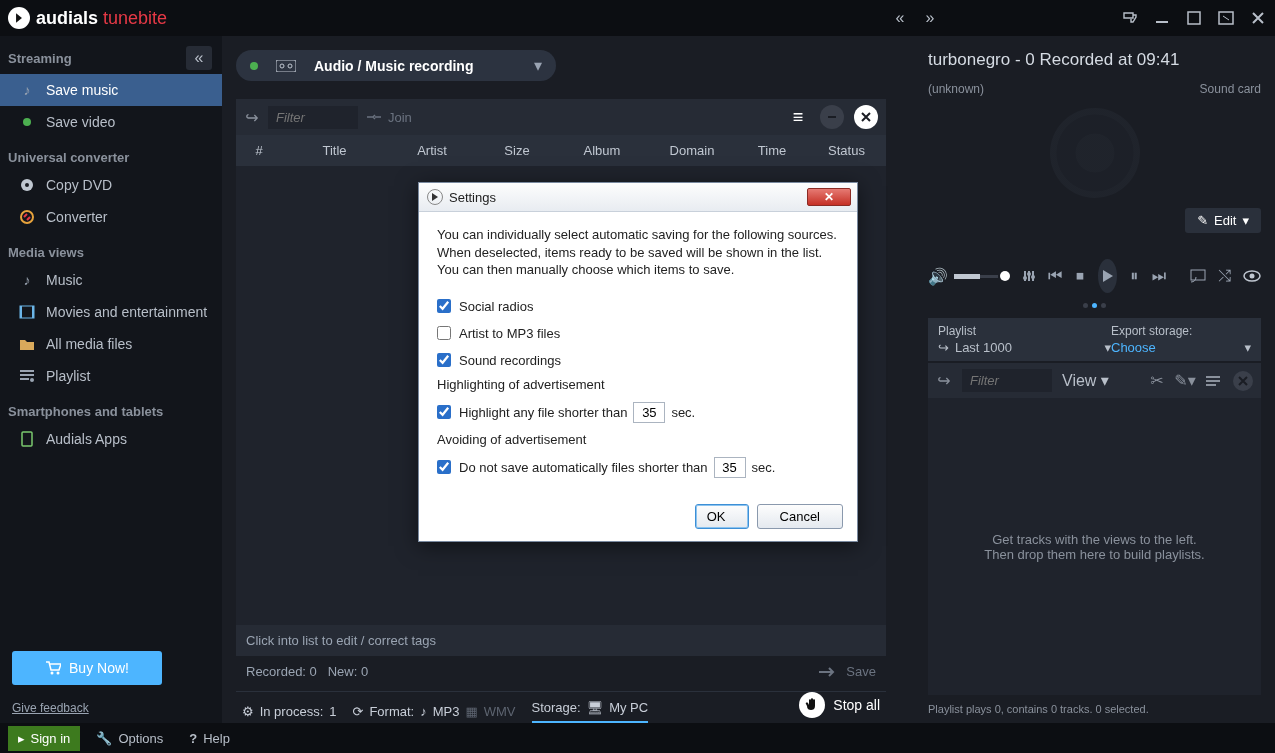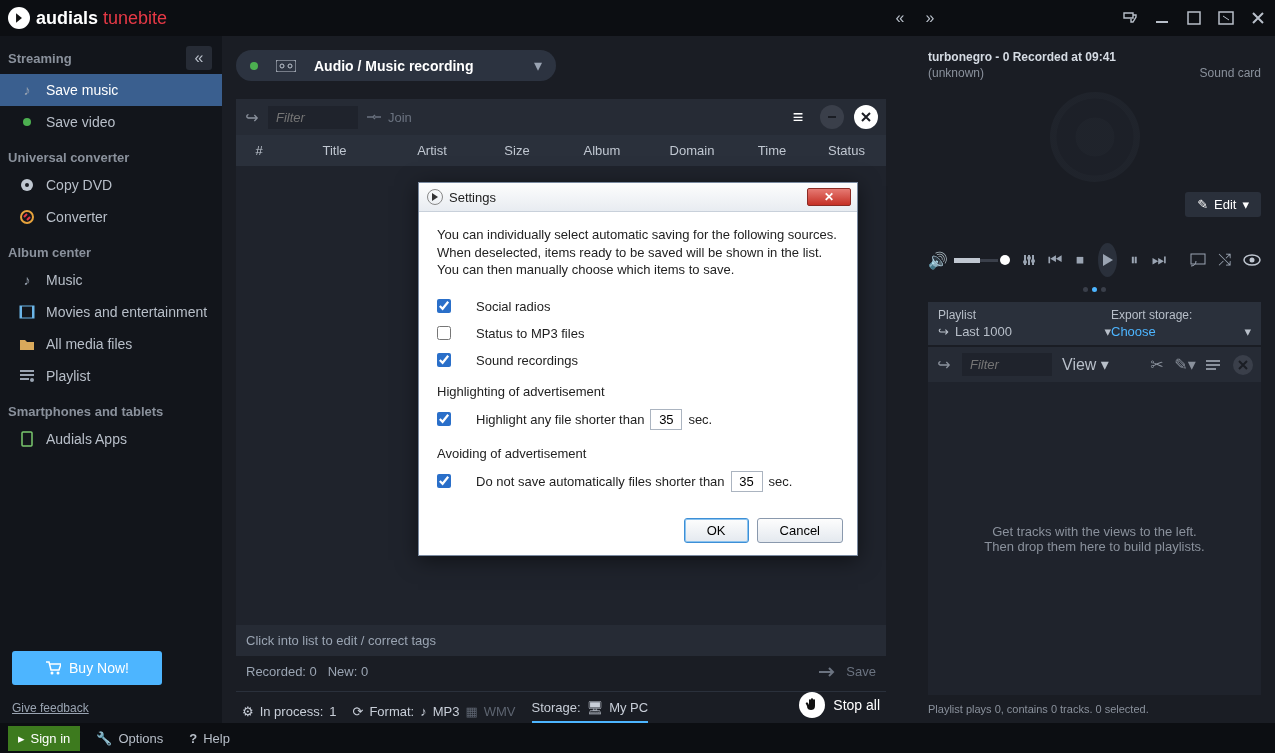--- a/index.html
+++ b/index.html
@@ -56,22 +56,22 @@
 .listfoot { background: #262b35; padding: 8px 10px; font-size: 13px; color: #9aa4b2; }
 .recrow { display: flex; align-items: center; padding: 8px 10px; font-size: 13px; color: #9aa4b2; }
 .recrow .save { margin-left: auto; display: flex; align-items: center; gap: 8px; color: #6b7380; }
 .statusbar2 { display: flex; align-items: center; gap: 16px; padding: 8px 6px 0 6px; font-size: 13px; border-top:1px solid #2a303b; margin-top:4px; }
 .sb2-item { display: flex; align-items: center; gap: 6px; color:#c8ced8; }
 .sb2-item.sel { border-bottom: 2px solid #4db5ff; padding-bottom: 6px; }
 .dim-text { color: #5d6470; }
 
 
 .rpanel { width: 375px; background: #1a1d24; padding: 14px 14px 0 28px; display: flex; flex-direction: column; }
-.np-title { font-size: 12px; color: #d5dbe3; font-weight: bold; }
-.np-row { display: flex; justify-content: space-between; font-size: 12px; color: #8a919c; margin-top: 2px; }
+.np-title { font-size: 17px; color: #d5dbe3; }
+.np-row { display: flex; justify-content: space-between; font-size: 12px; color: #8a919c; margin-top: 12px; }
 .disc { width: 90px; height: 90px; border-radius: 50%; background: radial-gradient(circle, #252a33 30%, #1f232c 31%, #1f232c 60%, #252a33 61%); margin: 12px auto 0 auto; opacity:.5; }
 .edit-row { display: flex; justify-content: flex-end; margin-top: 10px; }
 .edit-btn { background: #2a303b; color: #fff; padding: 5px 12px; border: none; border-radius: 3px; font-size: 13px; cursor: pointer; display:flex; align-items:center; gap:6px; }
 .player { display: flex; align-items: center; gap: 12px; margin-top: 26px; color: #9aa4b2; }
 .pctl { width: 20px; height: 20px; display:flex; align-items:center; justify-content:center; cursor: pointer; }
 .pctl.big { width: 34px; height: 34px; background: #2a303b; border-radius: 50%; }
 .vol { display: flex; align-items: center; gap: 6px; }
 .vol-bar { width: 44px; height: 3px; background: #3a3f4a; position:relative; }
 .vol-bar::after{ content:""; position:absolute; left:0; top:-1px; width:60%; height:5px; background:#c0c7d1; }
 .vol-knob { width:10px; height:10px; background:#fff; border-radius:50%; margin-left:-4px; }
@@ -94,28 +94,28 @@
 .stop-all { position: absolute; right: 20px; bottom: 5px; display: flex; align-items: center; gap: 8px; color: #fff; font-size: 14px; z-index:1; }
 .stop-circ { width: 26px; height: 26px; border-radius: 50%; background: #fff; display:flex; align-items:center; justify-content:center; }
 
 
 .dialog { position: absolute; left: 418px; top: 182px; width: 440px; background: #fff; border: 1px solid #7a8aa0; box-shadow: 0 4px 20px rgba(0,0,0,.5); color: #222; font-size: 13px; z-index: 10; }
 .dlg-title { background: linear-gradient(#fdfdfd,#e8ecf1); border-bottom: 1px solid #c8d0da; padding: 5px 6px 5px 8px; display: flex; align-items: center; gap: 6px; }
 .dlg-title-icon { width:16px; height:16px; border-radius:50%; border:1px solid #888; display:flex; align-items:center; justify-content:center; }
 .dlg-close { margin-left: auto; width: 44px; height: 18px; background: linear-gradient(#e67a73,#c53025); border: 1px solid #8b2b24; border-radius: 2px; color: #fff; display:flex; align-items:center; justify-content:center; cursor:pointer; font-weight:bold; font-size:12px; }
 .dlg-body { padding: 14px 18px 8px 18px; }
 .dlg-p { margin-bottom: 14px; line-height: 1.35; }
-.chk { display: flex; align-items: center; gap: 25px; padding: 6px 0; }
+.chk { display: flex; align-items: center; gap: 8px; padding: 6px 0; }
 .chk input { width:14px; height:14px; accent-color:#2a6fc9; }
-.dlg-sub { margin-top: 10px; margin-bottom: 4px; }
+.dlg-sub { margin-top: 3px; margin-bottom: 4px; }
 .dlg-row { display: flex; align-items: center; gap: 6px; padding: 6px 0; }
 .numbox { width: 32px; border: 1px solid #abb4c0; text-align: center; padding: 2px 0; font-size: 13px; }
 .dlg-foot { display: flex; justify-content: flex-end; gap: 8px; padding: 12px 14px 12px 14px; }
 .dlg-btn { border: 1px solid #8a99ad; background: linear-gradient(#fdfdfd,#e4e9ef); padding: 4px 22px; border-radius: 3px; cursor: pointer; font-size: 13px; }
-.dlg-btn.primary { border: 1px solid #3d8fd6; box-shadow: 0 0 0 1px #8bc3ef inset; }
+.dlg-btn.primary { border: 1px solid #3d8fd6; box-shadow: 0 0 0 1px #8bc3ef inset; padding-left: 11px; }
 
 .pl-right-icons { margin-left:auto; display:flex; gap:12px; align-items:center; color:#8a919c; }
 .ico16 { width:16px; height:16px; display:flex; align-items:center; justify-content:center; }
 </style>
 </head>
 <body>
 
 <div class="titlebar">
   <div class="logo-wrap">
     <div class="logo-mark">
@@ -189,21 +189,21 @@
     </div>
     <div class="sb-item">
       <span class="sb-icon">
           <svg width="16" height="16">
             <circle cx="8" cy="8" r="6" fill="none" stroke="#e6a23c" stroke-width="2"></circle>
             <path d="M5 8l3-3M11 8l-3 3" stroke="#e63946" stroke-width="2"></path>
           </svg>
         </span>
       <span>Converter</span>
     </div>
-    <div class="sb-section">Album center</div>
+    <div class="sb-section">Media views</div>
     <div class="sb-item">
         <span class="sb-icon">♪</span>
         <span>Music</span>
       </div>
     <div class="sb-item">
         <span class="sb-icon">
           <svg width="16" height="14">
             <rect x="1" y="1" width="14" height="12" fill="none" stroke="#6bb5e8"></rect>
             <rect x="1" y="1" width="2" height="12" fill="#6bb5e8"></rect>
             <rect x="13" y="1" width="2" height="12" fill="#6bb5e8"></rect>
@@ -469,21 +469,21 @@
     <span class="dlg-close">✕</span>
   </div>
   <div class="dlg-body">
     <p class="dlg-p">You can individually select automatic saving for the following sources. When deselected, items ready to be saved will be shown in the list. You can then manually choose which items to save.</p>
     <label class="chk">
         <input type="checkbox" checked="" style="">
         <span>Social radios</span>
       </label>
     <label class="chk">
         <input type="checkbox" style="">
-        <span>Status to MP3 files</span>
+        <span>Artist to MP3 files</span>
       </label>
     <label class="chk">
         <input type="checkbox" checked="" style="">
         <span>Sound recordings</span>
       </label>
     <div class="dlg-sub">Highlighting of advertisement</div>
     <div class="dlg-row">
         <label class="chk" style="padding:0">
           <input type="checkbox" checked="" style="">
           <span>Highlight any file shorter than</span>

